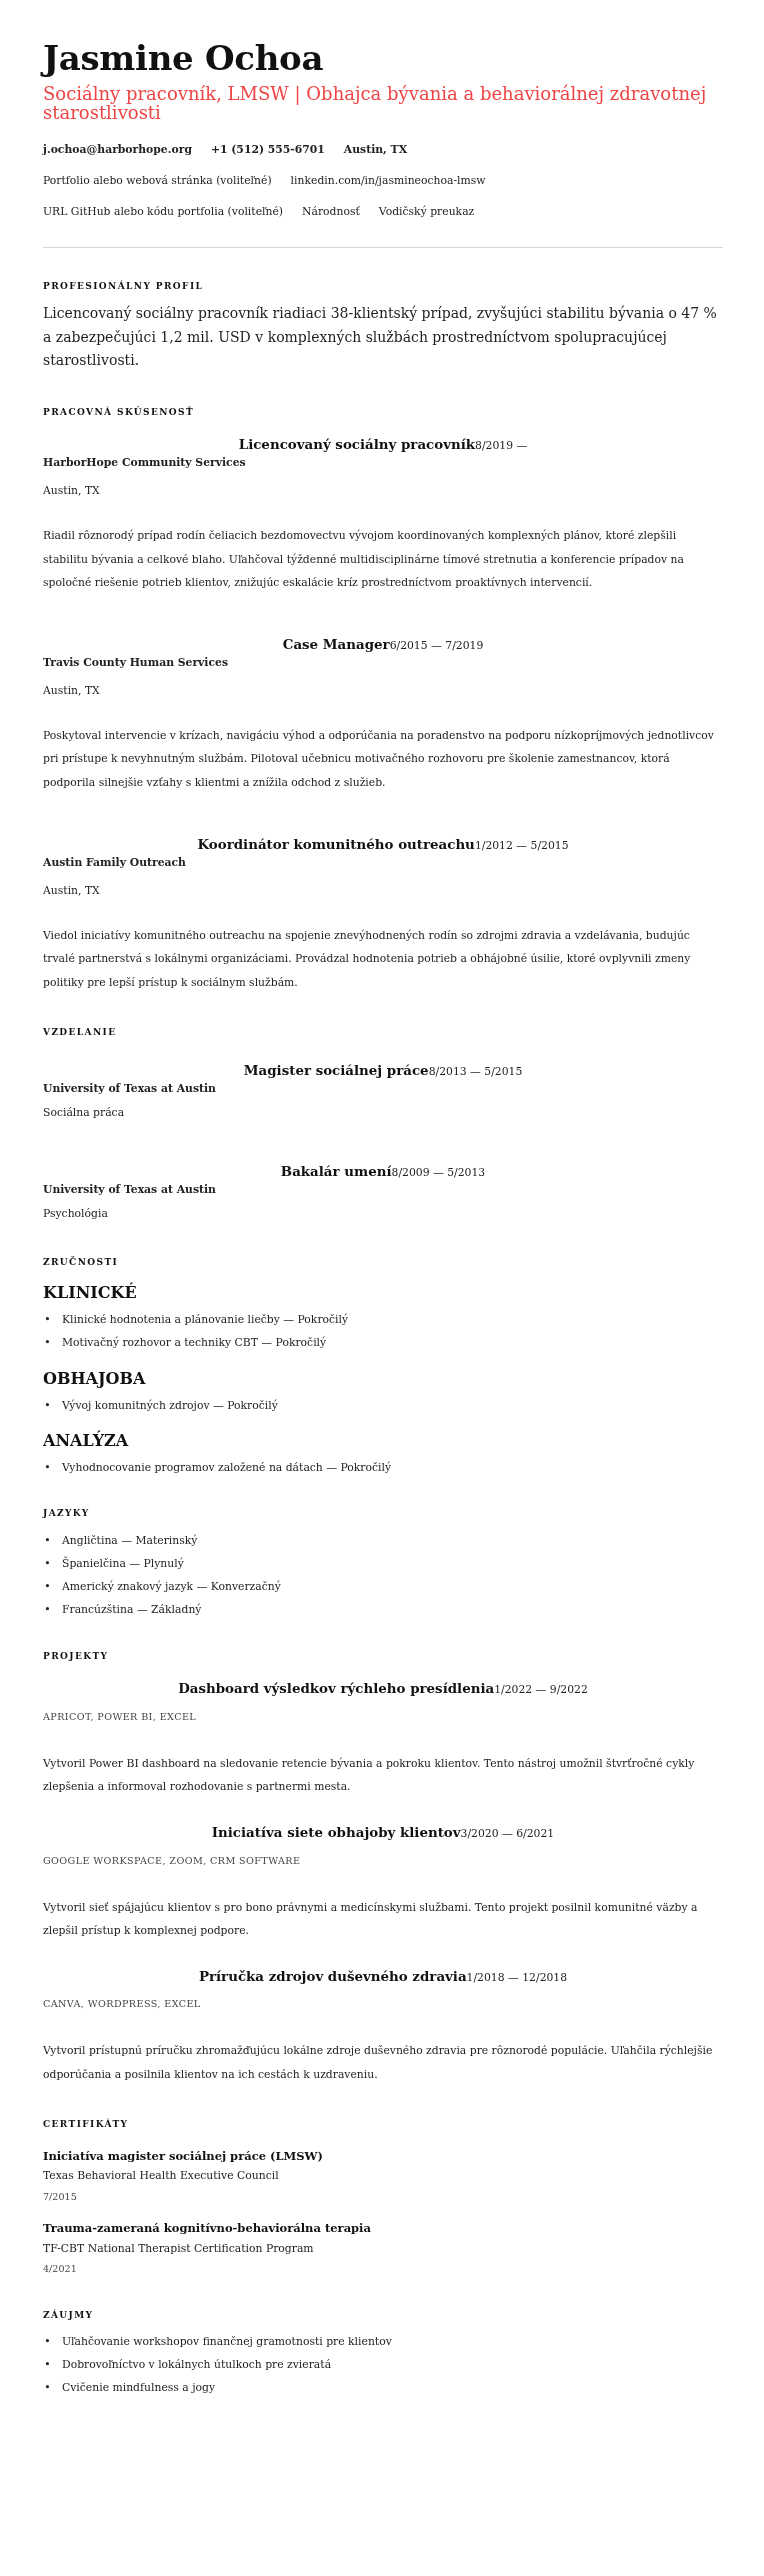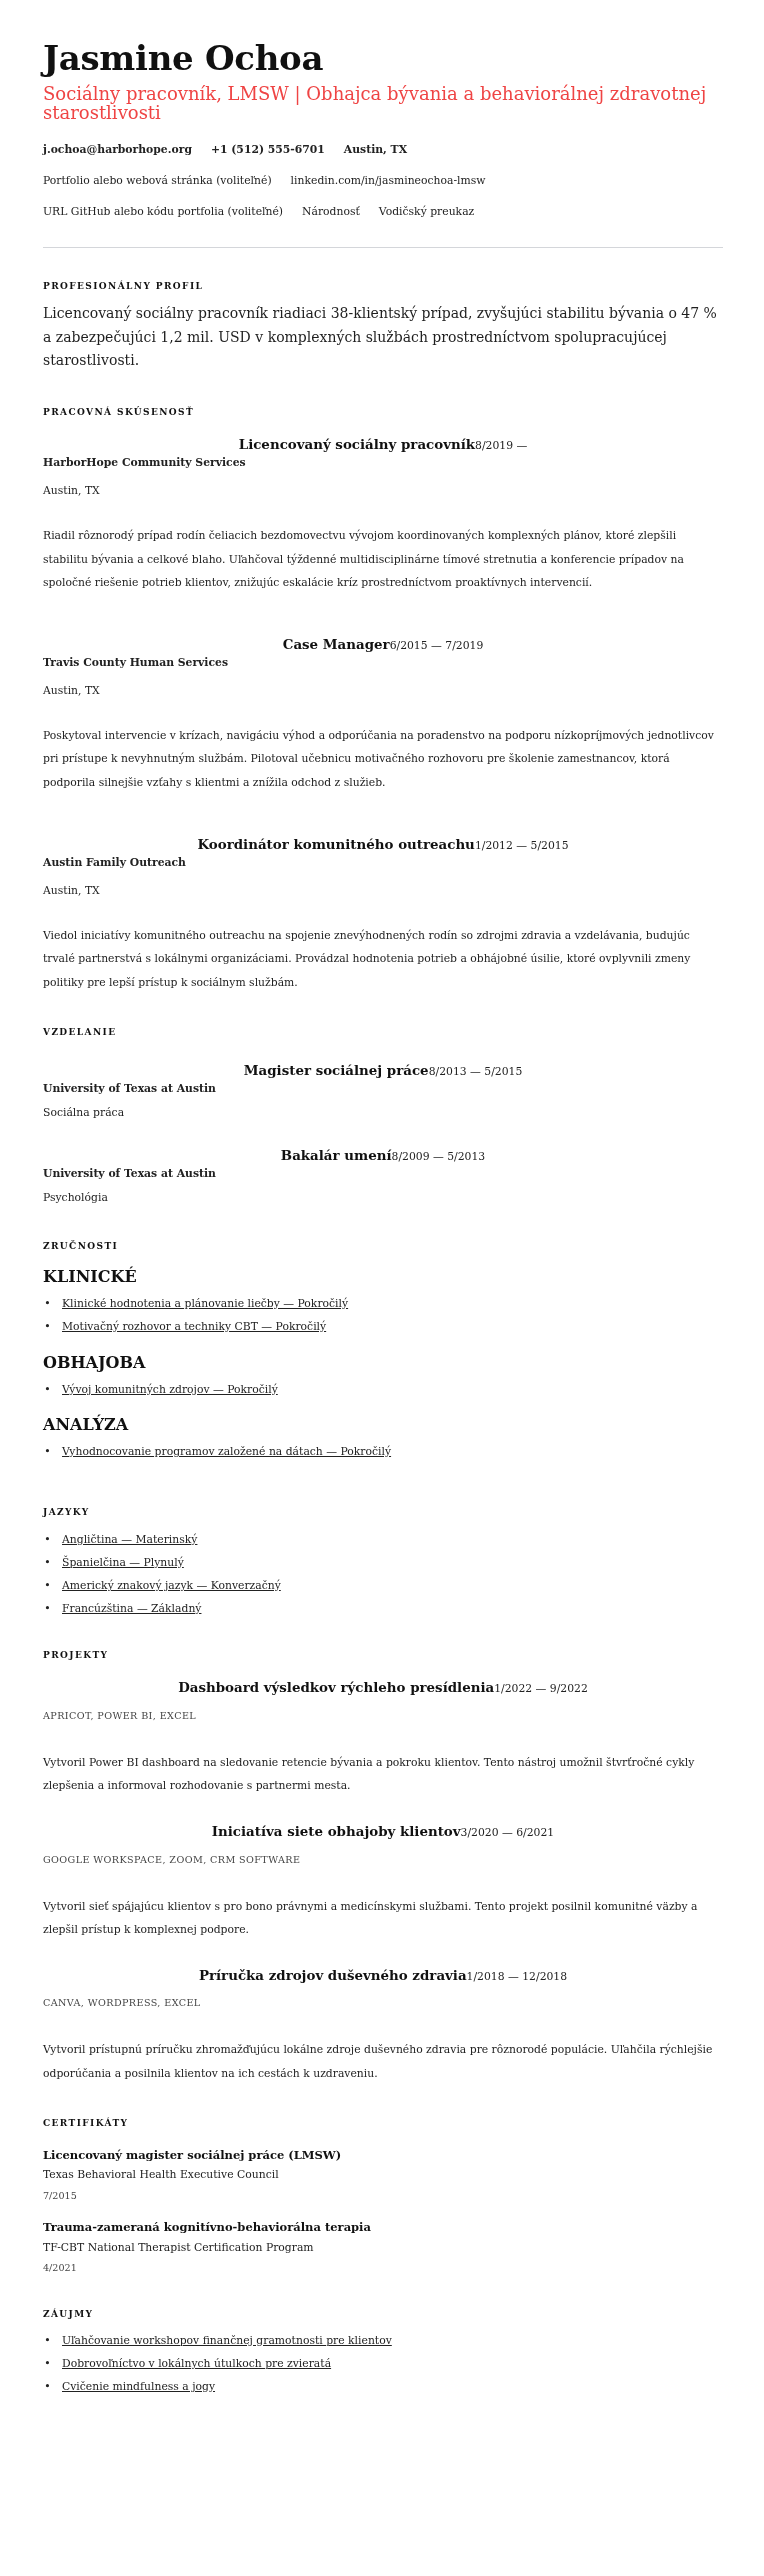--- a/index.html
+++ b/index.html
@@ -29,30 +29,30 @@
   .entry-head { display: flex; justify-content: center; align-items: baseline; }
   .entry-title { font-size: 13.4px; font-weight: bold; color: #111; line-height: 19px; }
   .entry-date { font-size: 10.8px; color: #222; line-height: 15.3px; white-space: nowrap; }
   .entry-org { font-size: 10.8px; color: #222; line-height: 16.6px; margin-top: 1.3px; font-weight: bold; }
   .entry-loc { font-size: 10.8px; color: #222; line-height: 16.6px; margin-top: 11.5px; }
   .entry-desc { font-size: 10.8px; color: #222; line-height: 23.6px; margin-top: 24px; }
   .exp-entry + .exp-entry { margin-top: 40px; }
 
   .edu-section { margin-top: 32px; }
   .edu-entry { margin-top: 21.7px; }
-  .edu-entry + .edu-entry { margin-top: 24px; }
+  .edu-entry + .edu-entry { margin-top: 40px; }
   .edu-entry .entry-loc { margin-top: 7.6px; }
 
   .skills-section { margin-top: 33px; }
   .skill-group-title { font-size: 16px; font-weight: bold; color: #111; margin-top: 16.6px; line-height: 16.6px; }
   .bullets { list-style: none; margin-top: 6.4px; }
-  .bullets li { font-size: 10.8px; color: #222; line-height: 23px; position: relative; padding-left: 19px; text-decoration: underline; }
+  .bullets li { font-size: 10.8px; color: #222; line-height: 23px; position: relative; padding-left: 19px; }
   .bullets li::before { content: "•"; position: absolute; left: 1.3px; top: 0; color: #222; }
 
-  .lang-section { margin-top: 43px; }
+  .lang-section { margin-top: 28px; }
   .lang-section .bullets { margin-top: 9px; }
 
   .proj-section { margin-top: 29px; }
   .proj-entry { margin-top: 16.6px; }
   .proj-entry + .proj-entry { margin-top: 24px; }
   .proj-tech { font-size: 9.6px; color: #444; letter-spacing: 0.4px; line-height: 14px; margin-top: 11.5px; }
   .proj-entry .entry-desc { margin-top: 28px; }
 
   .cert-section { margin-top: 32px; }
   .cert-entry { margin-top: 16.6px; }
@@ -215,21 +215,21 @@
       </div>
       <div class="proj-tech">CANVA, WORDPRESS, EXCEL</div>
       <p class="entry-desc">Vytvoril prístupnú príručku zhromažďujúcu lokálne zdroje duševného zdravia pre rôznorodé populácie. Uľahčila rýchlejšie odporúčania a posilnila klientov na ich cestách k uzdraveniu.</p>
     </div>
   </section>
 
   <section class="cert-section">
     <h2 class="section-title">CERTIFIKÁTY</h2>
 
     <div class="cert-entry">
-      <div class="cert-title">Licencovaný magister sociálnej práce (LMSW)</div>
+      <div class="cert-title">Iniciatíva magister sociálnej práce (LMSW)</div>
       <div class="cert-issuer">Texas Behavioral Health Executive Council</div>
       <div class="cert-date">7/2015</div>
     </div>
 
     <div class="cert-entry">
       <div class="cert-title">Trauma-zameraná kognitívno-behaviorálna terapia</div>
       <div class="cert-issuer">TF-CBT National Therapist Certification Program</div>
       <div class="cert-date">4/2021</div>
     </div>
   </section>

